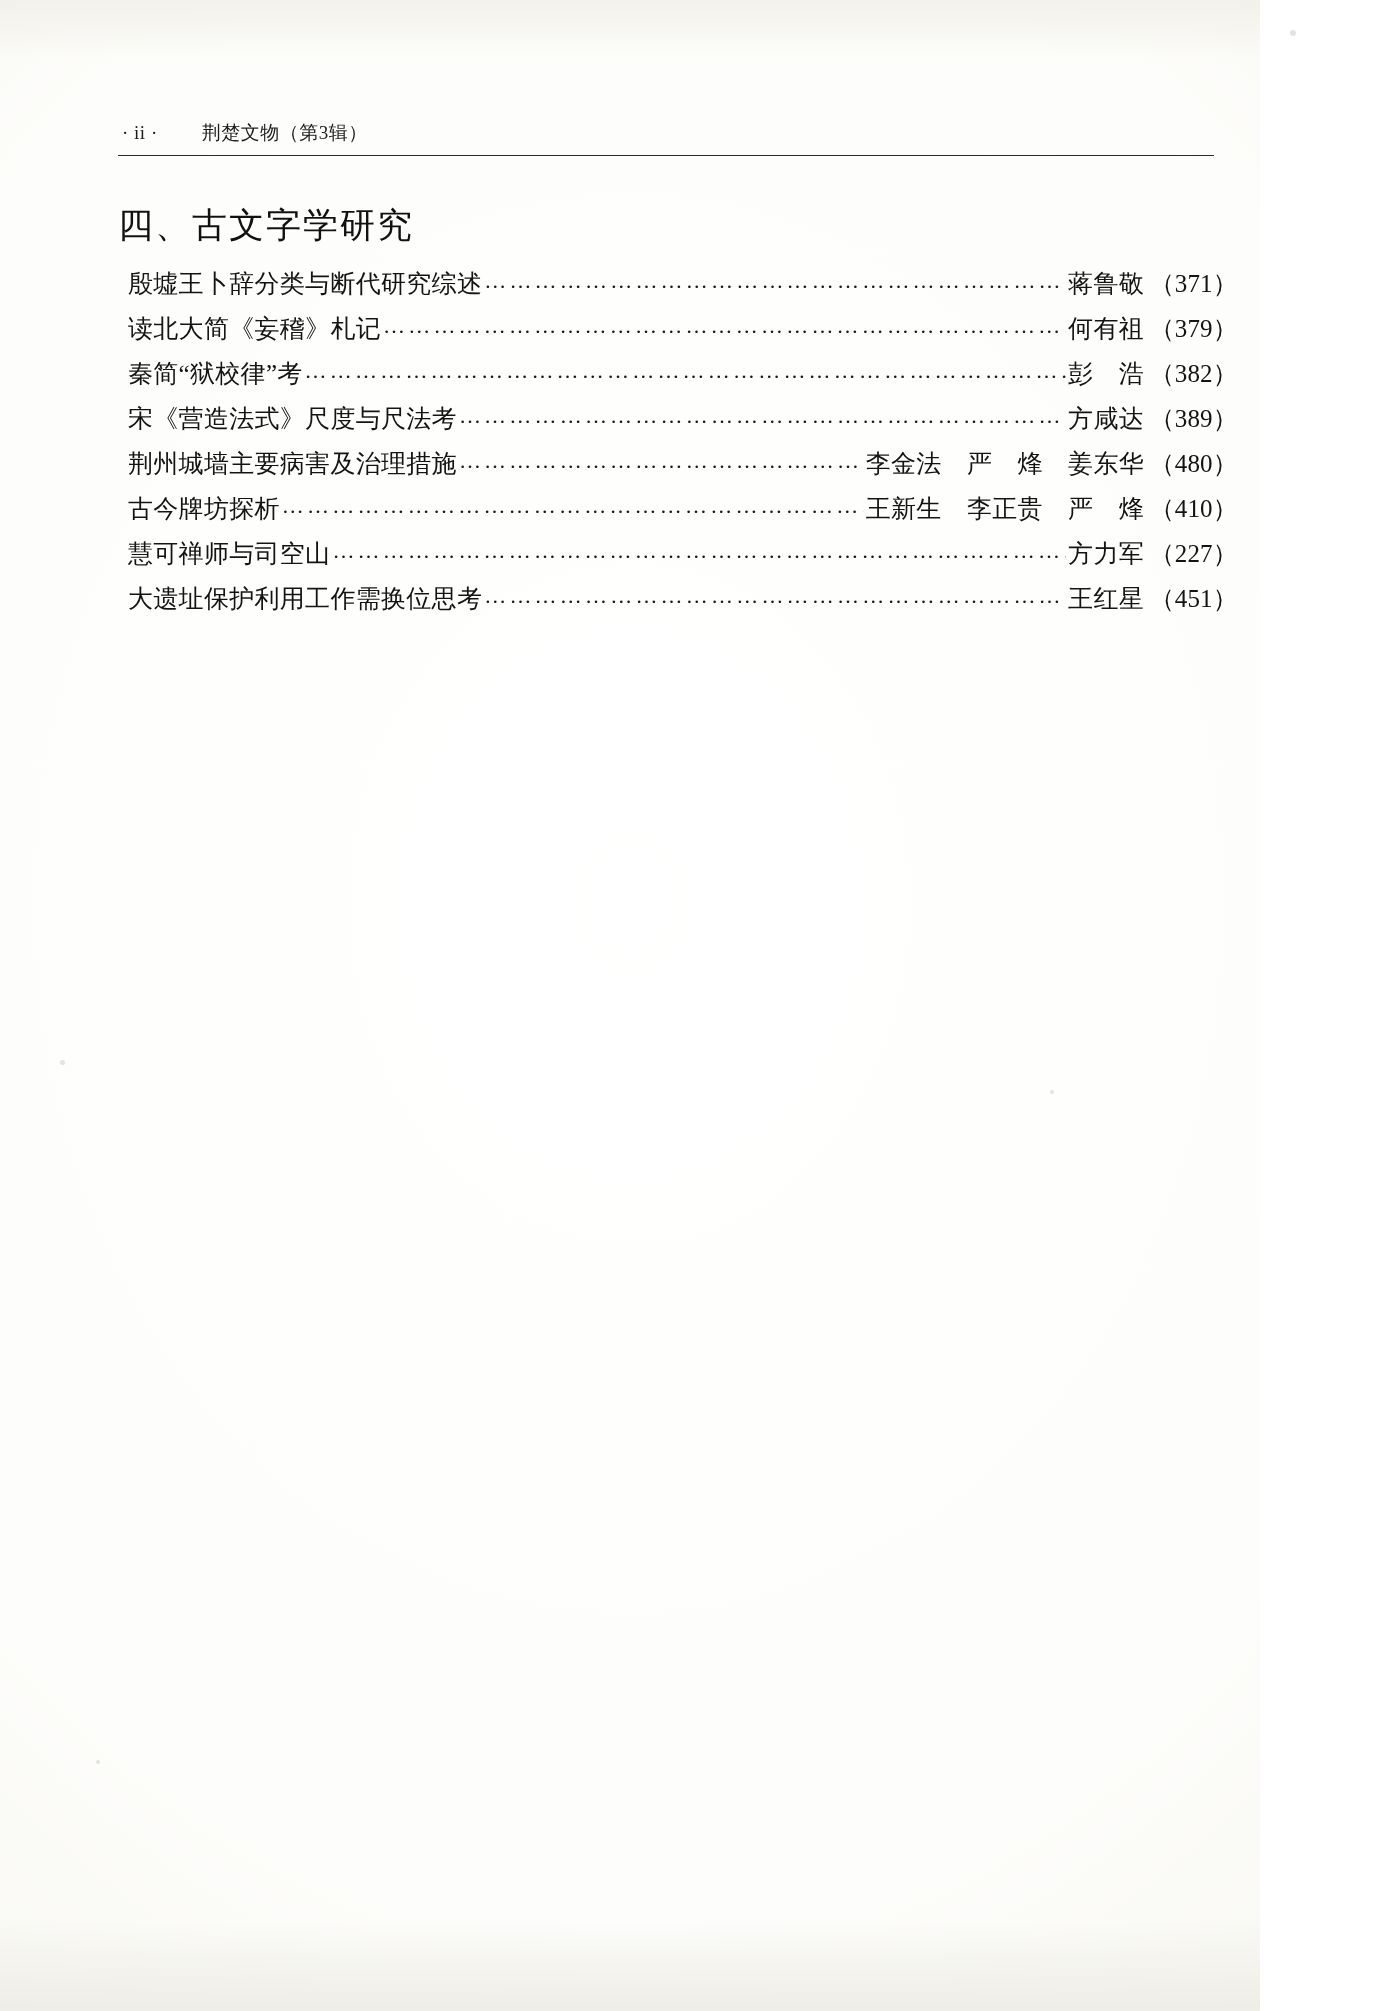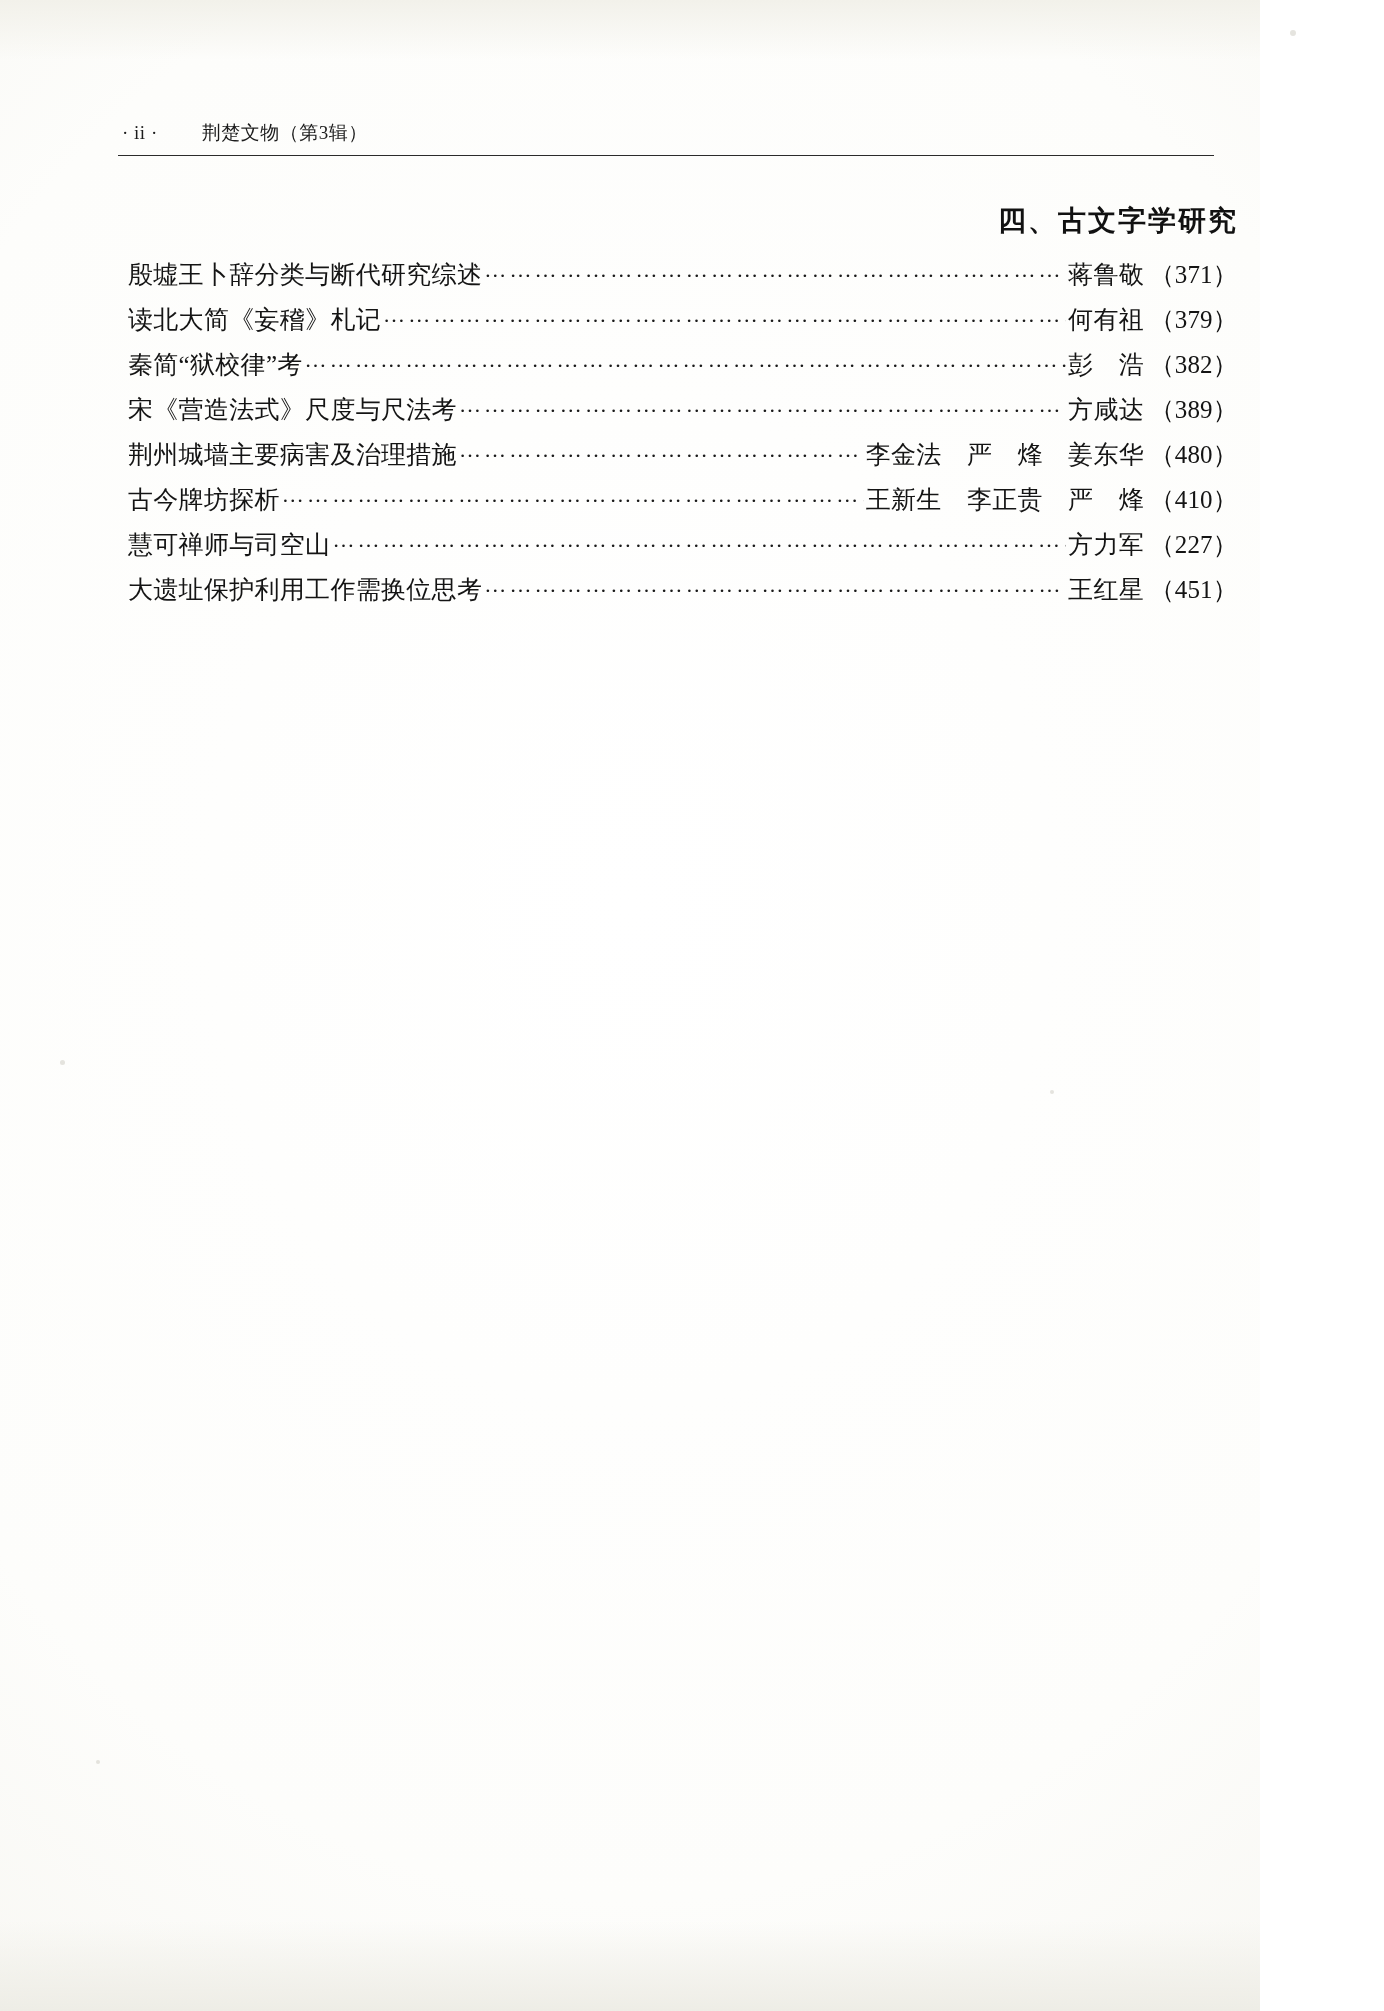--- a/index.html
+++ b/index.html
@@ -65,41 +65,41 @@
   }
   .rule {
     margin-top: 9px;
     height: 1px;
     background: #2b2b2b;
     width: 1096px;
   }
 
   
   .section-title {
-    text-align: right;
+    text-align: left;
     font-family: "DejaVu Sans", "Liberation Sans", sans-serif;
-    font-weight: bold;
-    font-size: 28px;
+    font-weight: normal;
+    font-size: 35px;
     color: #111;
     letter-spacing: 2px;
     margin-top: 46px;
     margin-bottom: 22px;
   }
   .section-title.tight {
     margin-top: 42px;
   }
 
   
   .toc-list {
     margin: 0;
     padding: 0;
   }
   .toc-entry {
     display: flex;
-    align-items: flex-start;
+    align-items: center;
     font-size: 25px;
     color: #141414;
     line-height: 1.0;
     margin: 0 0 20px 0;
     padding-left: 10px;
   }
   .toc-title {
     white-space: nowrap;
     letter-spacing: 0.3px;
   }

